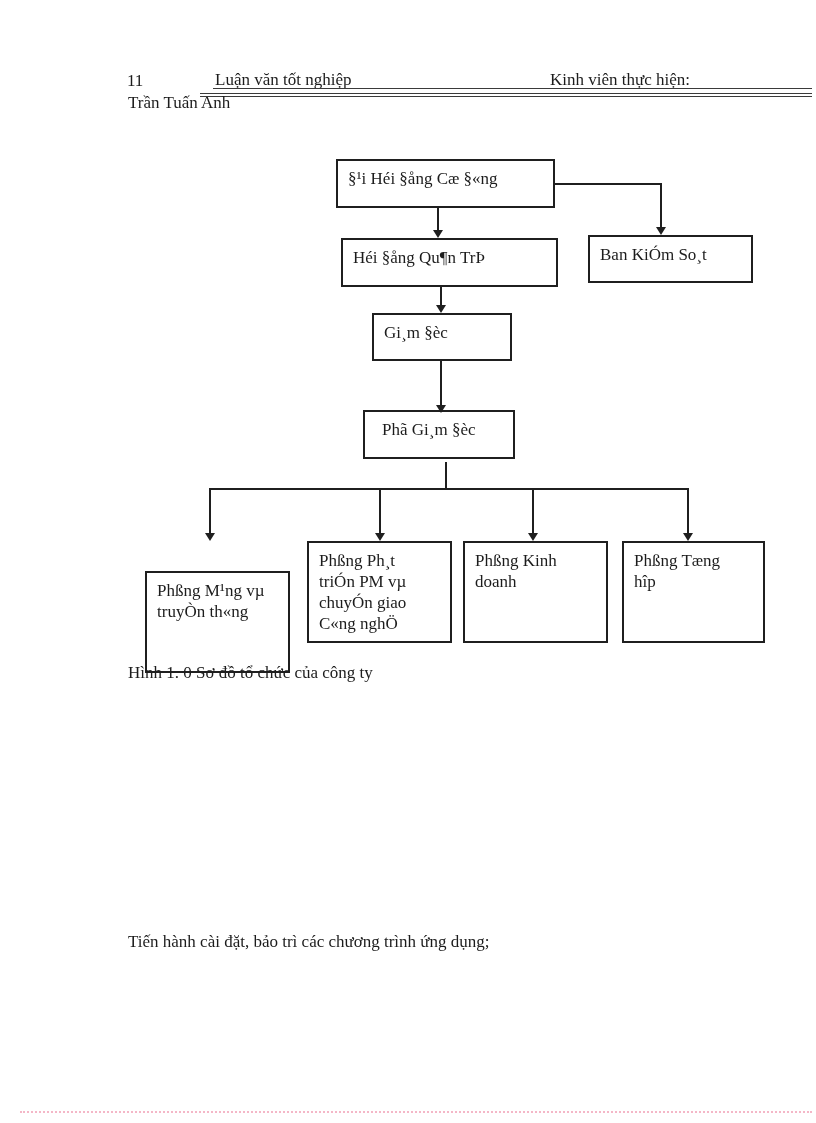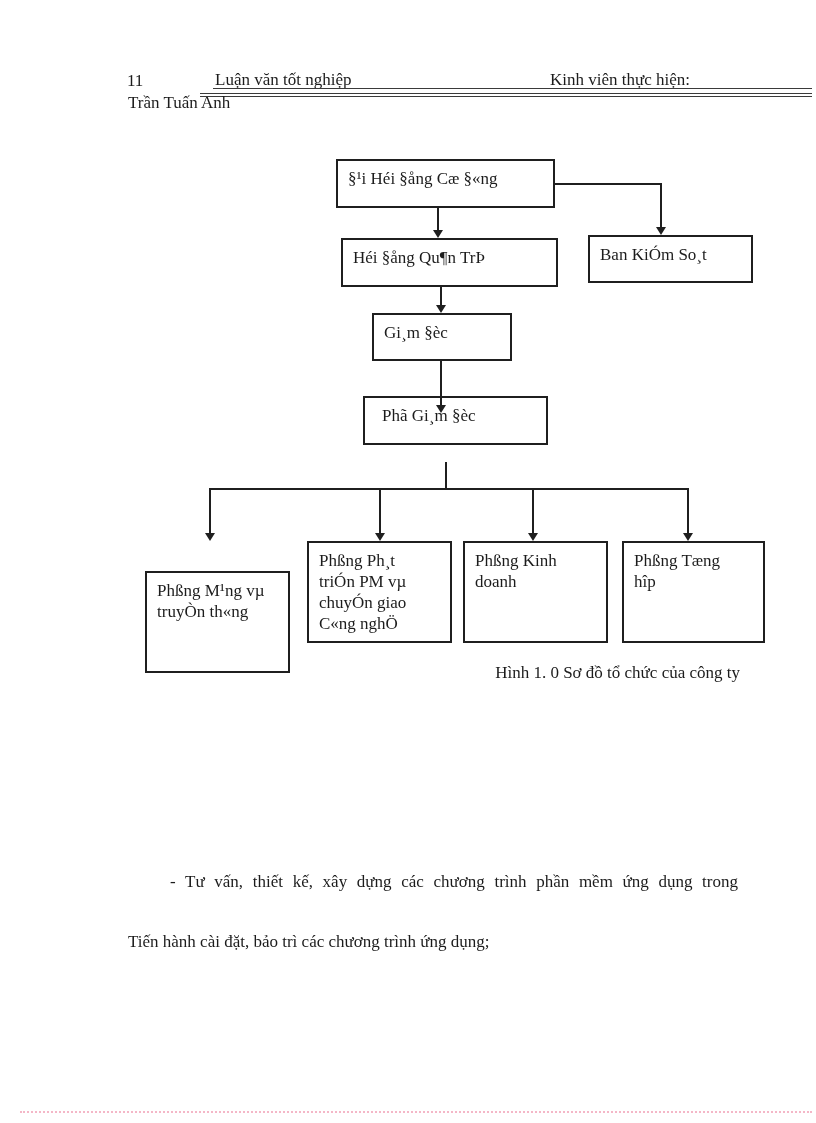--- a/index.html
+++ b/index.html
@@ -15,21 +15,21 @@
     white-space:pre-line; background:#fff;
   }
   .hline { position:absolute; height:2px; background:#1f1f1f; }
   .vline { position:absolute; width:2px; background:#1f1f1f; }
   .rule  { position:absolute; height:1px; background:#3a3a3a; }
   .arrow-down {
     position:absolute; width:0; height:0;
     border-left:5px solid transparent; border-right:5px solid transparent;
     border-top:8px solid #1f1f1f;
   }
-  .caption { font-size:17px; text-align:right; }
+  .caption { font-size:17px; text-align:left; }
   .heading { font-size:17px; font-weight:bold; font-style:italic; }
   .body-line { font-size:17px; }
   .jline { text-align:justify; text-align-last:justify; }
   .dotted-line {
     position:absolute; border-top:2px dotted #f4b7c7; height:0;
   }
 </style>
 </head>
 <body>
 
@@ -50,21 +50,21 @@
   <div>
 
     <div class="cbox" style="left:336px; top:159px; width:219px; height:49px;">§¹i Héi §ång Cæ §«ng</div>
 
     <div class="cbox" style="left:341px; top:238px; width:217px; height:49px;">Héi §ång Qu¶n TrÞ</div>
 
     <div class="cbox" style="left:588px; top:235px; width:165px; height:48px;">Ban KiÓm So¸t</div>
 
     <div class="cbox" style="left:372px; top:313px; width:140px; height:48px;">Gi¸m §èc</div>
 
-    <div class="cbox" style="left:363px; top:396px; width:185px; height:49px;padding-left:17px;">Phã Gi¸m §èc</div>
+    <div class="cbox" style="left:363px; top:410px; width:152px; height:49px;padding-left:17px;">Phã Gi¸m §èc</div>
 
     <div class="cbox" style="left:145px; top:541px; width:145px; height:102px;margin-top:30px;">Phßng M¹ng vµ
 truyÒn th«ng</div>
 
     <div class="cbox" style="left:307px; top:541px; width:145px; height:102px;">Phßng Ph¸t
 triÓn PM vµ
 chuyÓn giao
 C«ng nghÖ</div>
 
     <div class="cbox" style="left:463px; top:541px; width:145px; height:102px;">Phßng Kinh
@@ -98,18 +98,17 @@
     <div class="vline" style="left:532px; top:488px; height:45px;"></div>
     <div class="arrow-down" style="left:528px; top:533px;"></div>
 
     <div class="vline" style="left:687px; top:488px; height:45px;"></div>
     <div class="arrow-down" style="left:683px; top:533px;"></div>
 
     <div class="abs caption" style="left:128px; top:663px; width:612px;">Hình 1. 0 Sơ đồ tổ chức của công ty</div>
   </div>
 
 
-  <div class="abs body-line jline" style="left:128px; top:872px; width:610px; padding-left:42px; box-sizing:border-box;">- Tư vấn, thiết kế, xây dựng các chương trình phần mềm ứng dụng trong</div>
   <div class="abs body-line" style="left:128px; top:932px; width:610px;">Tiến hành cài đặt, bảo trì các chương trình ứng dụng;</div>
 
   <div class="dotted-line" style="left:20px; top:1111px; width:792px;"></div>
 
 </div>
 
 </body></html>

